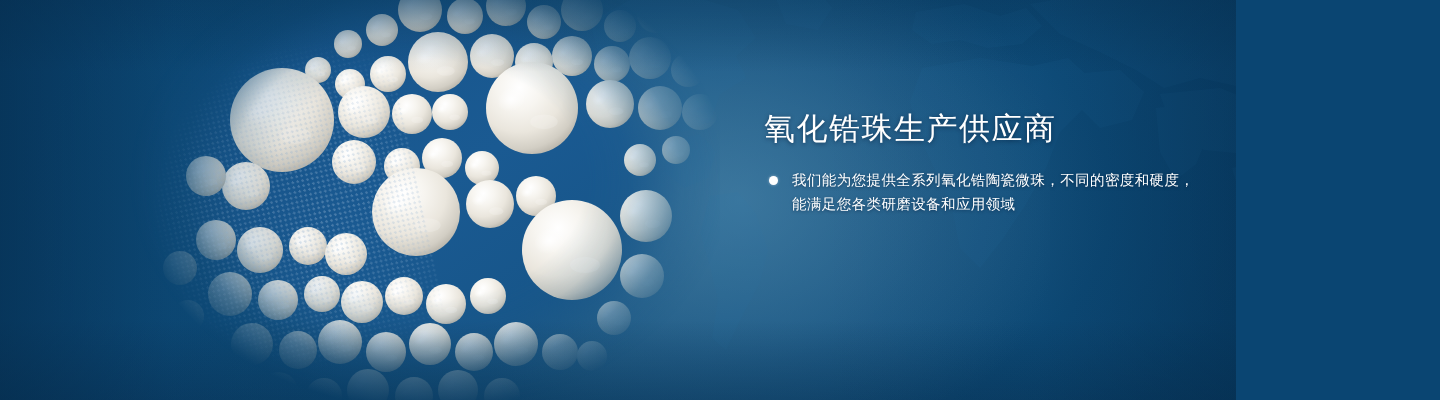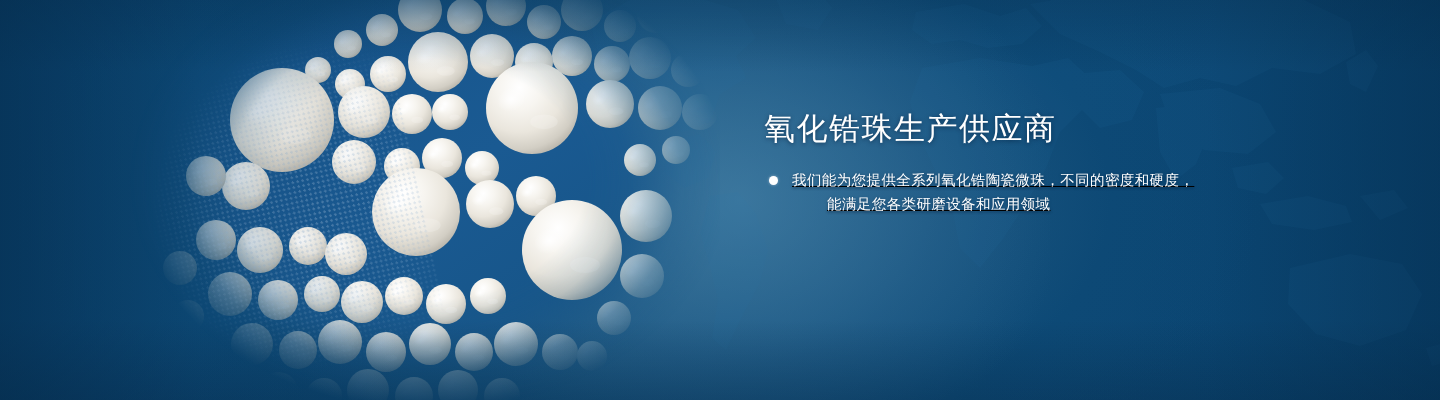--- a/index.html
+++ b/index.html
@@ -2,21 +2,21 @@
 <html><head>
 <meta charset="utf-8">
 <style>
   html, body {
     margin: 0;
     padding: 0;
     background: #0a4572;
   }
   #banner {
     position: relative;
-    width: 1440px;
+    width: 1236px;
     height: 400px;
     overflow: hidden;
     font-family: "Liberation Sans", "DejaVu Sans", sans-serif;
     background: #0a4572;
   }
 
   
   .bg-base {
     position: absolute;
     inset: 0;
@@ -114,21 +114,20 @@
     text-shadow: 0 1px 4px rgba(0,20,45,0.55);
     white-space: nowrap;
   }
   .bullets {
     position: absolute;
     top: 168px;
     left: 0;
     margin: 0;
     padding: 0;
     list-style: none;
-    text-decoration: underline;
   }
   .bullet {
     position: relative;
     padding-left: 30px;
     margin-bottom: 9px;
     font-size: 14.5px;
     line-height: 24px;
     color: #ffffff;
     letter-spacing: 0.4px;
     text-shadow: 0 1px 3px rgba(0,20,45,0.5);
@@ -138,21 +137,21 @@
     position: absolute;
     left: 7px;
     top: 8px;
     width: 9px;
     height: 9px;
     border-radius: 50%;
     background: #ffffff;
     box-shadow: 0 0 3px rgba(255,255,255,0.45);
   }
   .bullet-line { display: block; }
-  .bullet-line.second { padding-left: 0; margin-left: 35px; }
+  .bullet-line.second { padding-left: 0; }
 </style>
 </head>
 <body>
 
 <div id="banner">
 
   <div class="bg-base"></div>
 
   <div class="worldmap">
     <svg viewBox="0 0 900 440" preserveAspectRatio="none">

